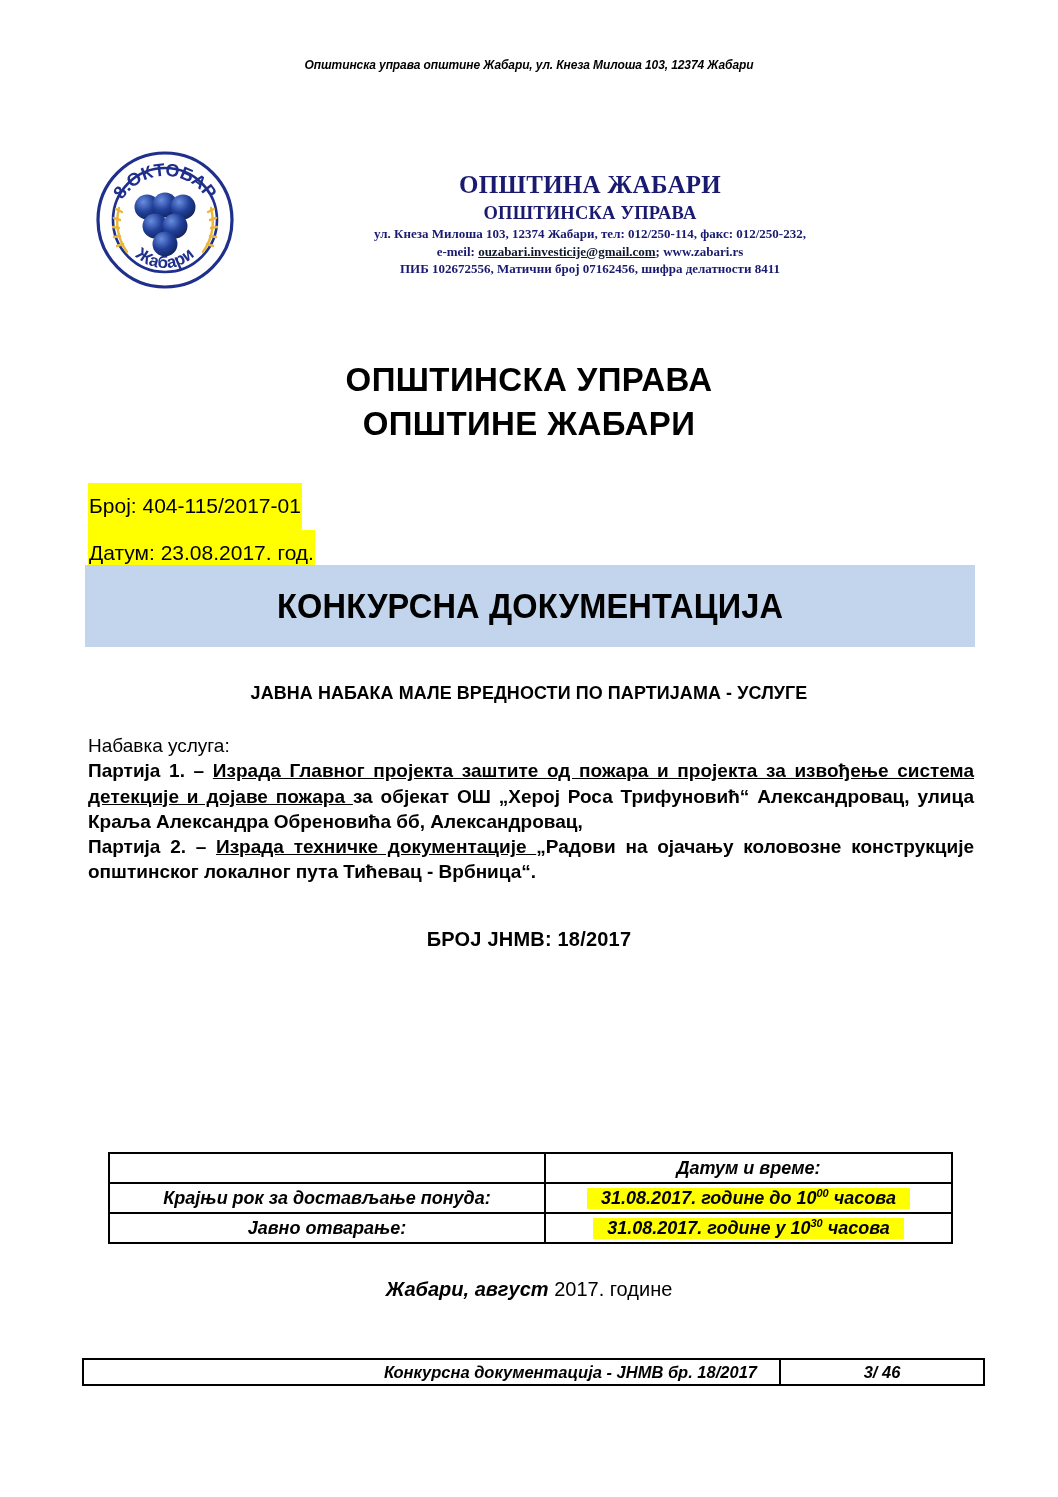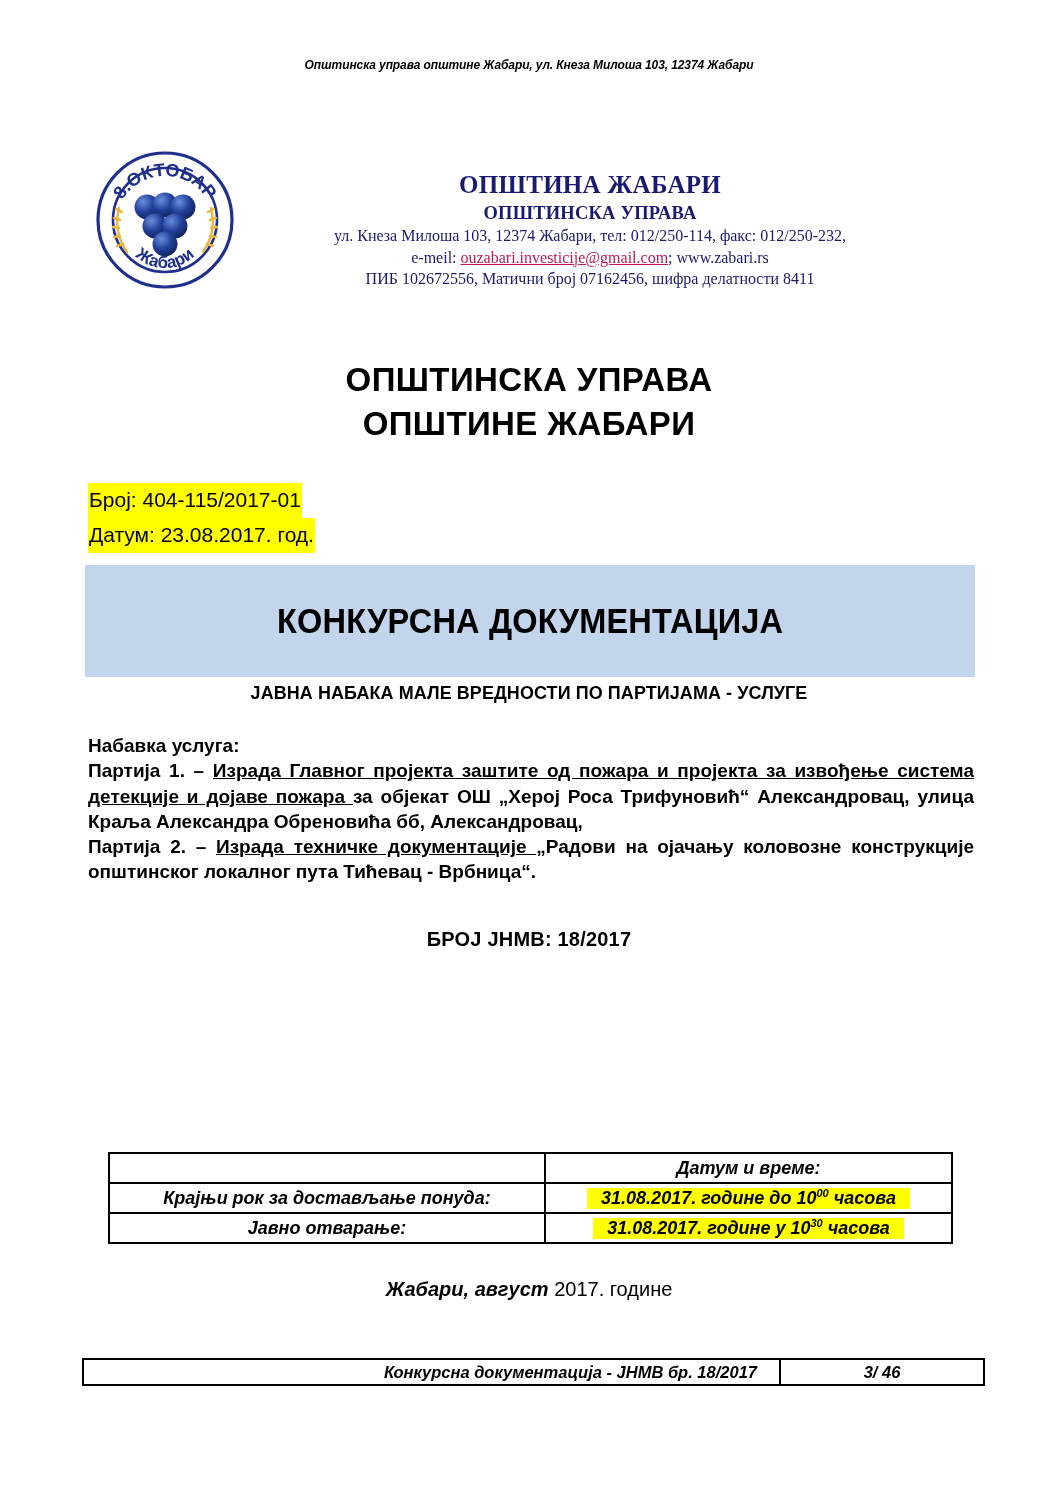--- a/index.html
+++ b/index.html
@@ -66,25 +66,25 @@
     font-size: 25px;
     font-weight: bold;
     letter-spacing: 0.3px;
   }
   .lh-l2 {
     font-size: 18.5px;
     font-weight: bold;
     letter-spacing: 0.2px;
   }
   .lh-l3, .lh-l4, .lh-l5 {
-    font-size: 16px;
-    font-weight: normal;
+    font-size: 13px;
+    font-weight: bold;
   }
   .lh-link {
-    color: #be185d;
+    color: #0f172a;
     text-decoration: underline;
   }
 
   
   .main-title {
     position: absolute;
     left: 0;
     top: 358px;
     width: 1058px;
     text-align: center;
@@ -98,30 +98,30 @@
   .numdate {
     position: absolute;
     left: 88px;
     top: 483px;
     font-size: 21px;
     line-height: 1.28;
   }
   .numdate span {
     background: #ffff00;
     display: inline-block;
-    padding: 4px 1px;
+    padding: 10px 1px;
   }
 
   
   .banner {
     position: absolute;
     left: 85px;
     top: 565px;
     width: 890px;
-    height: 112px;
+    height: 82px;
     background: #c3d5ec;
     display: flex;
     align-items: center;
     justify-content: center;
   }
   .banner-text {
     font-size: 35px;
     font-weight: bold;
     letter-spacing: 0.2px;
     transform: scaleX(0.93);
@@ -143,21 +143,21 @@
   
   .body-block {
     position: absolute;
     left: 88px;
     top: 733px;
     width: 886px;
     font-size: 19px;
     line-height: 1.33;
   }
   .b-intro {
-    font-weight: bold;
+    font-weight: normal;
   }
   .b-para {
     font-weight: bold;
     text-align: justify;
     text-justify: inter-word;
   }
   .u {
     text-decoration: underline;
   }
 

